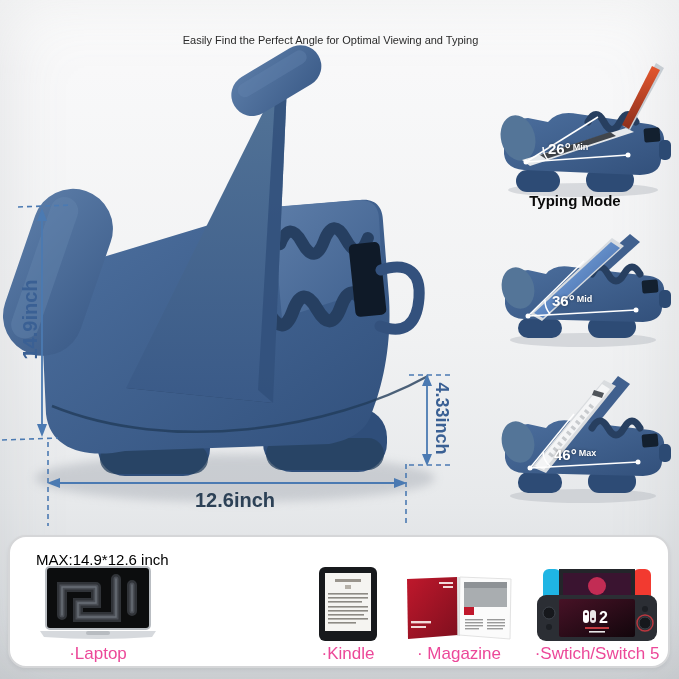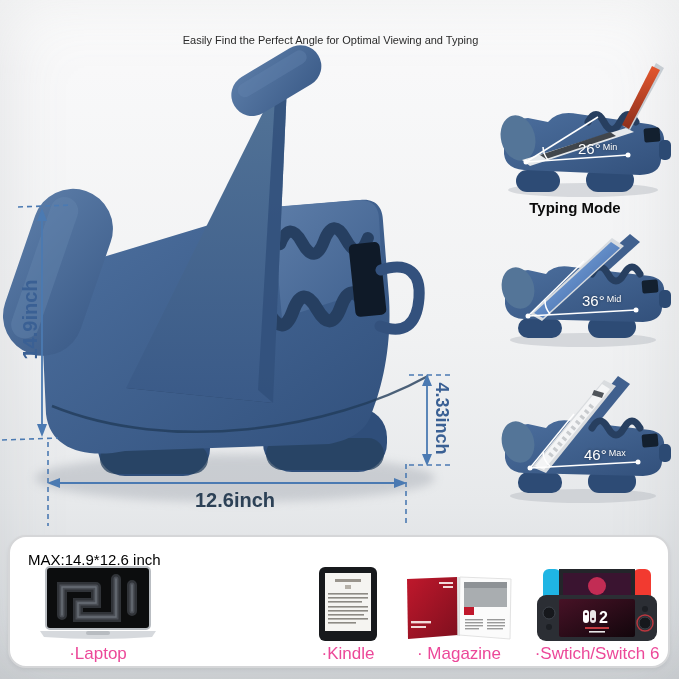--- a/index.html
+++ b/index.html
@@ -23,29 +23,29 @@
   .mtext-left{left:-58px;top:308px;width:176px;text-align:center;font-size:20px;transform:rotate(-90deg);}
   .mtext-bottom{left:150px;top:489px;width:170px;text-align:center;font-size:20px;color:#2c4156;}
   .mtext-right{left:356px;top:408px;width:170px;text-align:center;font-size:18px;transform:rotate(90deg);}
   
   .mode-photo{position:absolute;left:488px;width:185px;}
   .mp1{top:58px;height:140px;}
   .mp2{top:222px;height:126px;}
   .mp3{top:372px;height:132px;}
   .mode-label{position:absolute;left:480px;width:190px;text-align:center;
     font-size:15px;font-weight:700;color:#0b0b0b;}
-  .ml1{top:199px;} .ml2{top:351px;} .ml3{top:507px;}
-  .angle-badge{position:absolute;color:#fff;font-weight:400;text-shadow:0 0 3px rgba(0,0,0,.45);white-space:nowrap;margin-left:30px;}
+  .ml1{top:192px;} .ml2{top:351px;} .ml3{top:507px;}
+  .angle-badge{position:absolute;color:#fff;font-weight:700;text-shadow:0 0 3px rgba(0,0,0,.45);white-space:nowrap;}
   .angle-badge .deg{font-size:15px;}
   .angle-badge .lim{font-size:9px;margin-left:2px;vertical-align:4px;}
   .ab1{left:60px;top:82px;} .ab2{left:64px;top:70px;} .ab3{left:66px;top:74px;}
   
   .panel{position:absolute;left:8px;top:535px;width:662px;height:133px;box-sizing:border-box;
     background:#ffffff;border:2px solid #d5d6d8;border-radius:18px;box-shadow:0 2px 4px rgba(0,0,0,.06);}
-  .max-size{position:absolute;left:18px;top:14px;font-size:15px;font-weight:500;color:#000;}
+  .max-size{position:absolute;left:26px;top:14px;font-size:15px;font-weight:500;color:#000;}
   .banner{position:absolute;left:50%;top:2px;transform:translateX(-50%);
     background:linear-gradient(180deg,#4b97e2,#2f7fd2);border:2px solid #cfe7fb;border-radius:18px;
     color:#fff;font-size:17px;font-weight:800;padding:3px 20px;white-space:nowrap;letter-spacing:.2px;}
   .device{position:absolute;top:30px;height:98px;display:flex;flex-direction:column;align-items:center;justify-content:flex-end;}
   .dicon{flex:0 0 auto;display:flex;align-items:flex-end;justify-content:center;}
   .dlabel{height:22px;line-height:22px;font-size:17px;color:#ec4899;white-space:nowrap;text-align:right;}
   .d1{left:14px;width:148px;} .d2{left:162px;width:120px;} .d3{left:282px;width:112px;}
   .d4{left:390px;width:118px;} .d5{left:515px;width:144px;}
 </style>
 </head>
@@ -334,17 +334,17 @@
           <circle cx="110" cy="44" r="3" fill="#1c1f24"></circle>
           <rect x="48" y="45" width="6" height="13" rx="3" fill="#ffffff"></rect>
           <circle cx="51" cy="49" r="1.3" fill="#3d1020"></circle>
           <rect x="55" y="45" width="6" height="13" rx="3" fill="#ffffff" opacity=".9"></rect>
           <circle cx="58" cy="54" r="1.3" fill="#3d1020"></circle>
           <text x="64" y="58" font-size="16" font-weight="bold" fill="#ffffff">2</text>
           <rect x="50" y="62" width="24" height="2" fill="#c23a40"></rect>
           <rect x="54" y="66" width="16" height="1.6" fill="#e8e8e8"></rect>
         </svg>
       </div>
-      <div class="dlabel">·Swtich/Switch 6</div>
+      <div class="dlabel">·Swtich/Switch 5</div>
     </div>
   </div>
 
 </div>
 
 </body></html>

